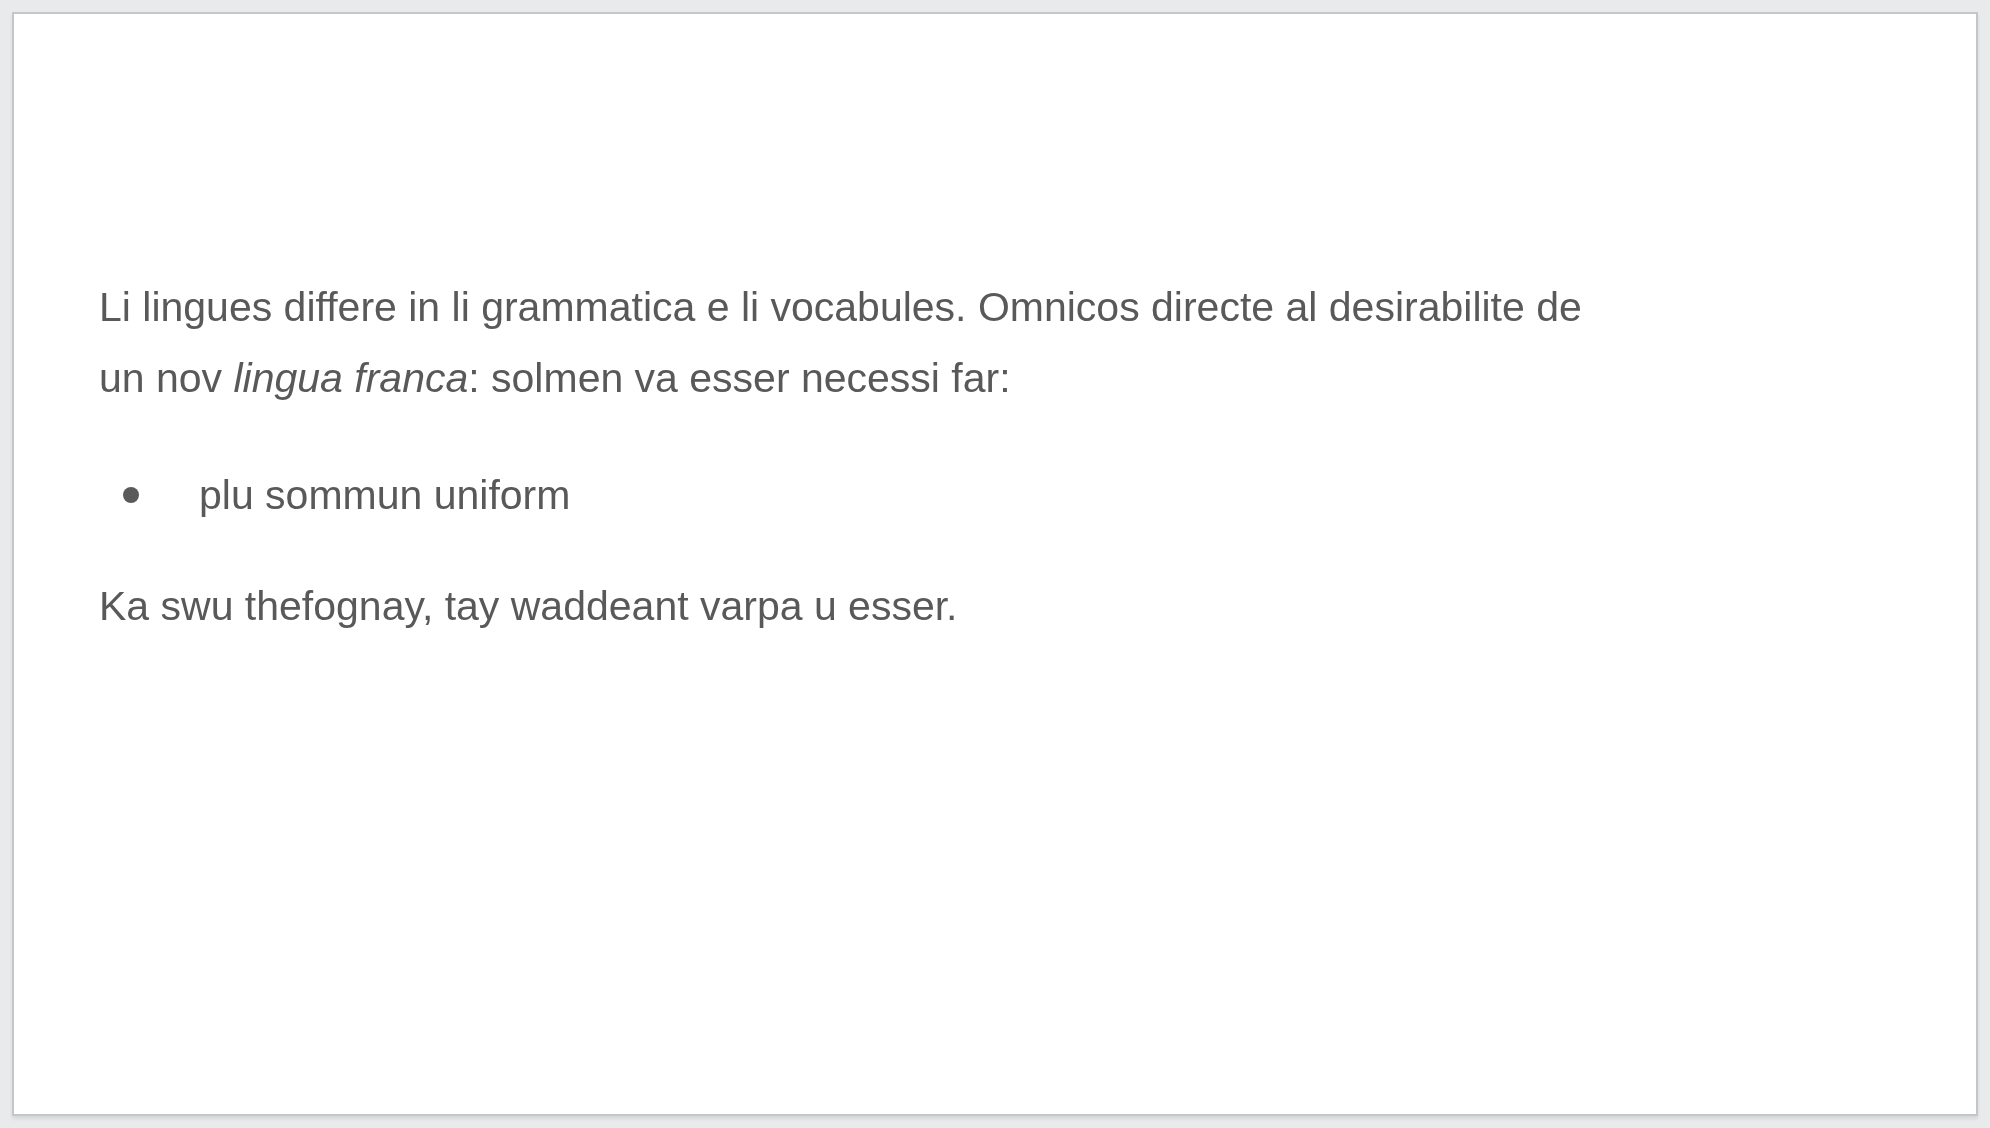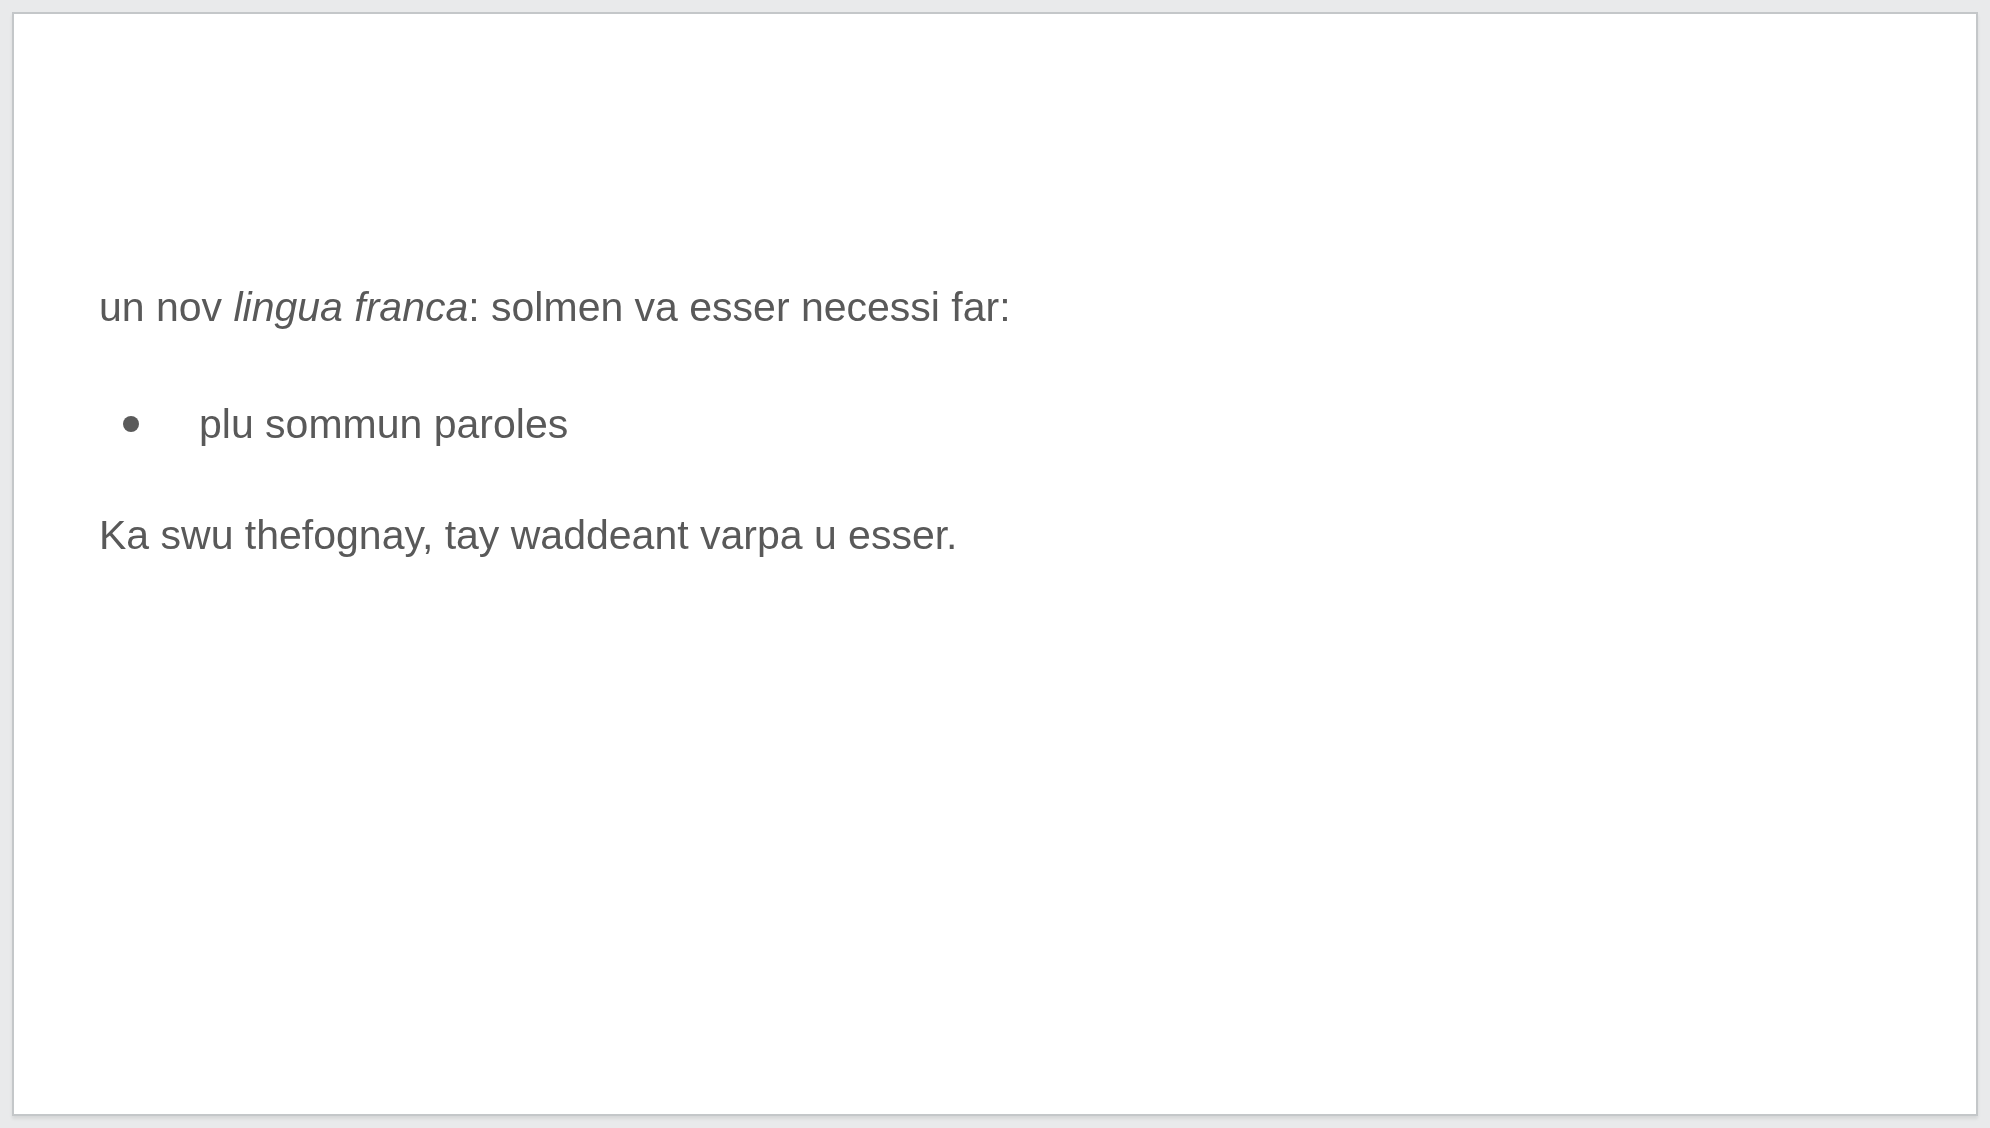--- a/index.html
+++ b/index.html
@@ -65,28 +65,31 @@
 </style>
 </head>
 <body>
 
 <div class="stage">
   <div class="slide">
     <div class="text-box">
 
       <div class="para">
         <div class="para-line">
+          <span>Li lingues differe in li grammatica e li vocabules. Omnicos directe al desirabilite de</span>
+        </div>
+        <div class="para-line">
           <span>un nov </span><em>lingua franca</em><span>: solmen va esser necessi far:</span>
         </div>
       </div>
 
       <div class="bullet-list">
         <div class="bullet-row">
           <span class="bullet-dot"></span>
-          <span>plu sommun paroles</span>
+          <span>plu sommun uniform</span>
         </div>
       </div>
 
       <div class="closing">
         <span>Ka swu thefognay, tay waddeant varpa u esser.</span>
       </div>
 
     </div>
   </div>
 </div>

